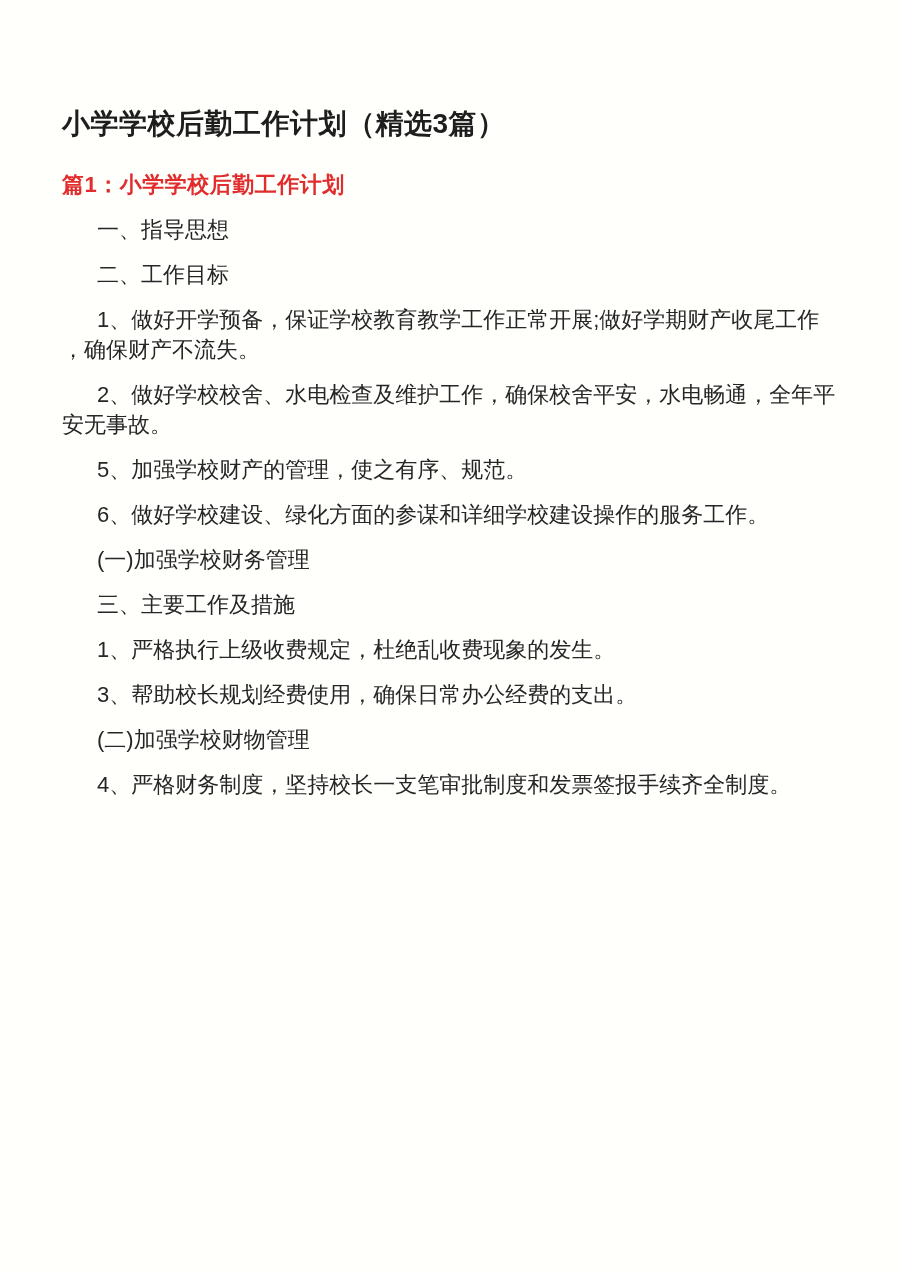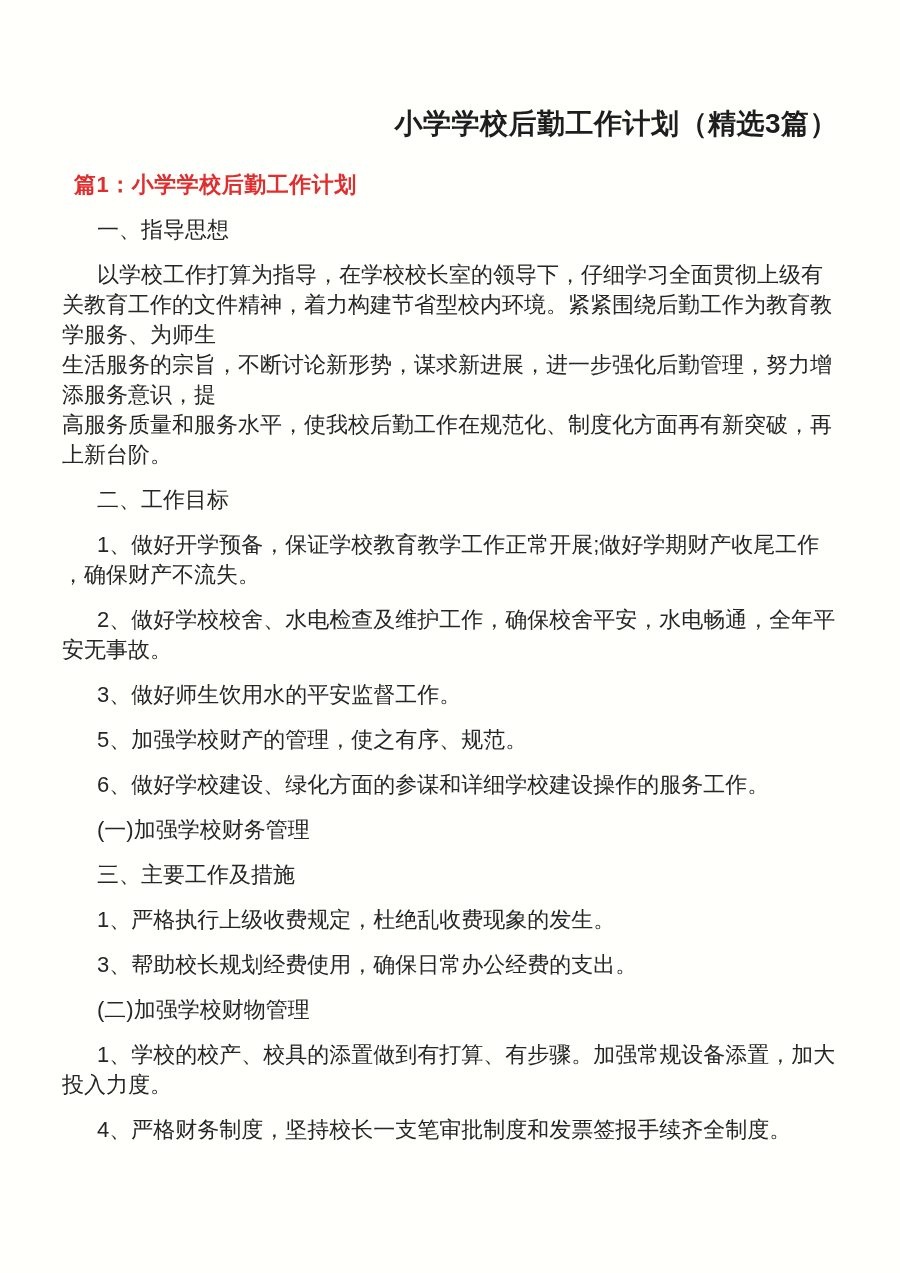--- a/index.html
+++ b/index.html
@@ -16,26 +16,26 @@
   }
   .page {
     width: 776px;
     padding: 0 62px;
   }
   .doc-title {
     padding-top: 104px;
     font-size: 28px;
     line-height: 40px;
     font-weight: bold;
-    text-align: right;
+    text-align: left;
     color: #1e1e1e;
     letter-spacing: 0.5px;
   }
   .part-heading {
-    margin: 26px 0 0 12px;
+    margin: 26px 0 0 0;
     font-size: 22px;
     line-height: 30px;
     font-weight: bold;
     color: #e12d2d;
     letter-spacing: 0.5px;
   }
   .block {
     margin: 15px 0;
     font-size: 22px;
     line-height: 30px;
@@ -48,36 +48,29 @@
 </head>
 <body>
 
 <div class="page">
 
   <div class="doc-title">小学学校后勤工作计划（精选3篇）</div>
 
   <div class="part-heading">篇1：小学学校后勤工作计划</div>
 
   <div class="block">一、指导思想</div>
-  <div class="block">以学校工作打算为指导，在学校校长室的领导下，仔细学习全面贯彻上级有
-关教育工作的文件精神，着力构建节省型校内环境。紧紧围绕后勤工作为教育教学服务、为师生
-生活服务的宗旨，不断讨论新形势，谋求新进展，进一步强化后勤管理，努力增添服务意识，提
-高服务质量和服务水平，使我校后勤工作在规范化、制度化方面再有新突破，再上新台阶。</div>
 
   <div class="block">二、工作目标</div>
   <div class="block">1、做好开学预备，保证学校教育教学工作正常开展;做好学期财产收尾工作
 ，确保财产不流失。</div>
   <div class="block">2、做好学校校舍、水电检查及维护工作，确保校舍平安，水电畅通，全年平
 安无事故。</div>
-  <div class="block">3、做好师生饮用水的平安监督工作。</div>
   <div class="block">5、加强学校财产的管理，使之有序、规范。</div>
   <div class="block">6、做好学校建设、绿化方面的参谋和详细学校建设操作的服务工作。</div>
 
   <div class="block">(一)加强学校财务管理</div>
   <div class="block">三、主要工作及措施</div>
   <div class="block">1、严格执行上级收费规定，杜绝乱收费现象的发生。</div>
   <div class="block">3、帮助校长规划经费使用，确保日常办公经费的支出。</div>
   <div class="block">(二)加强学校财物管理</div>
-  <div class="block">1、学校的校产、校具的添置做到有打算、有步骤。加强常规设备添置，加大
-投入力度。</div>
   <div class="block">4、严格财务制度，坚持校长一支笔审批制度和发票签报手续齐全制度。</div>
 
 </div>
 
 </body></html>

